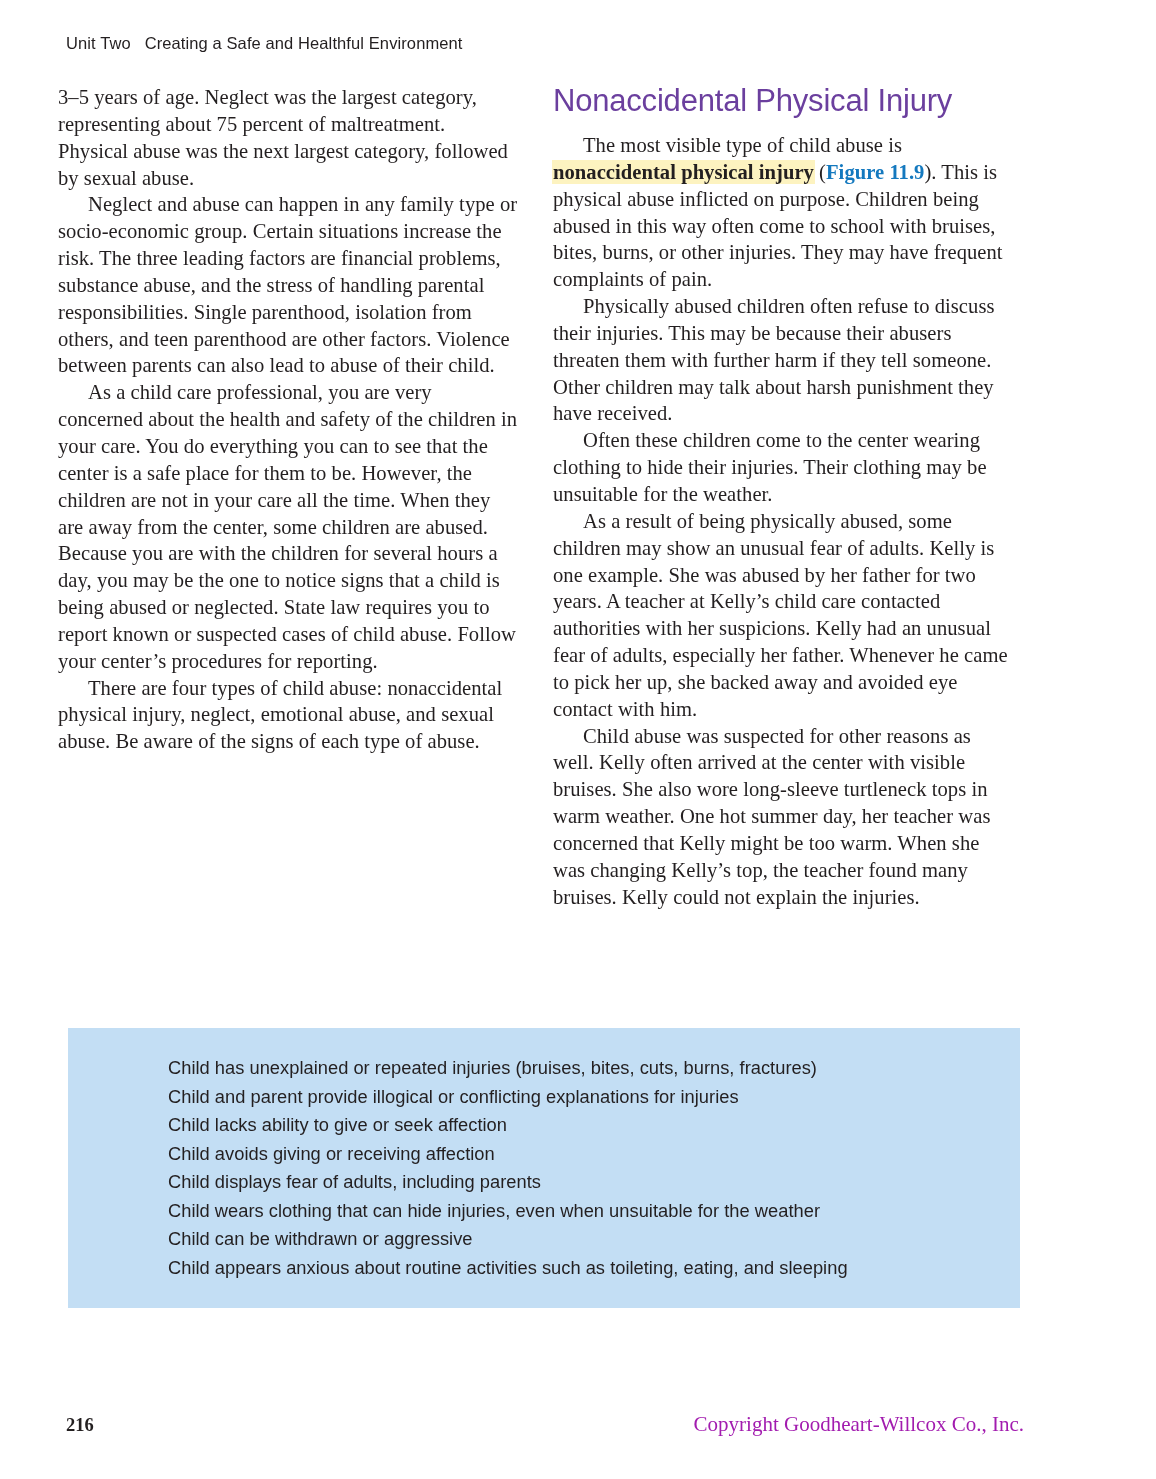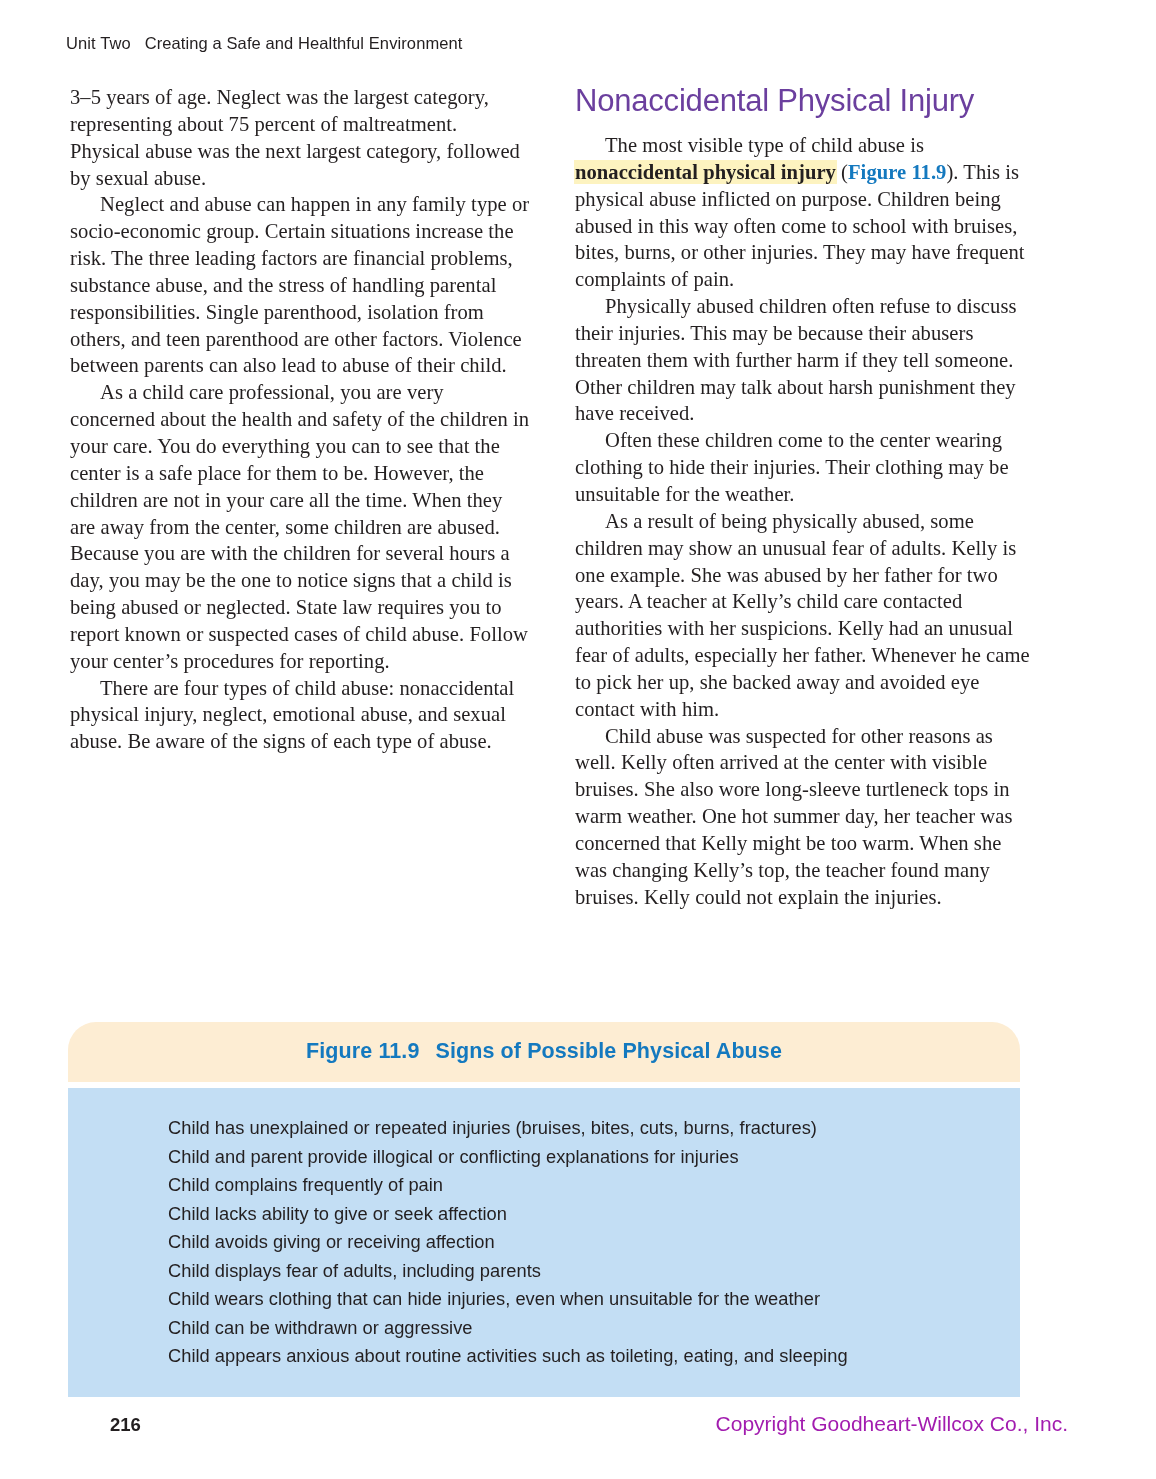--- a/index.html
+++ b/index.html
@@ -33,25 +33,25 @@
     letter-spacing: 0.1px;
     white-space: nowrap;
   }
   .running-head .unit {
     margin-right: 14px;
   }
 
   
   .columns {
     position: absolute;
-    left: 70px;
+    left: 58px;
     top: 84px;
     width: 1024px;
     display: flex;
-    gap: 44px;
+    gap: 34px;
   }
   .col {
     width: 461px;
   }
   .col-right {
     width: 461px;
   }
 
   p.body {
     margin: 0;
@@ -140,22 +140,21 @@
 
   
   .footer {
     position: absolute;
     left: 66px;
     top: 1412px;
     width: 958px;
     display: flex;
     align-items: baseline;
     justify-content: space-between;
-    font-family: Liberation Sans, sans-serif;
-    margin-left: 44px;
+    font-family: Liberation Serif, serif;
   }
   .page-number {
     font-size: 18.5px;
     font-weight: bold;
     color: #231f20;
   }
   .copyright {
     font-size: 21px;
     color: #a21caf;
   }
@@ -185,31 +184,25 @@
 
       <p class="body">Physically abused children often refuse to discuss their injuries. This may be because their abusers threaten them with further harm if they tell someone. Other children may talk about harsh punishment they have received.</p>
       <p class="body">Often these children come to the center wearing clothing to hide their injuries. Their clothing may be unsuitable for the weather.</p>
       <p class="body">As a result of being physically abused, some children may show an unusual fear of adults. Kelly is one example. She was abused by her father for two years. A teacher at Kelly’s child care contacted authorities with her suspicions. Kelly had an unusual fear of adults, especially her father. Whenever he came to pick her up, she backed away and avoided eye contact with him.</p>
       <p class="body">Child abuse was suspected for other reasons as well. Kelly often arrived at the center with visible bruises. She also wore long-sleeve turtleneck tops in warm weather. One hot summer day, her teacher was concerned that Kelly might be too warm. When she was changing Kelly’s top, the teacher found many bruises. Kelly could not explain the injuries.</p>
     </div>
 
   </div>
 
   <div class="figure-box">
-    <div class="figure-header">
-      <div class="figure-title">
-        <span class="fignum">Figure 11.9</span><span>Signs of Possible Physical Abuse</span>
-      </div>
-    </div>
     <div class="figure-gap"></div>
     <div class="figure-body">
       <ul class="figure-list">
         <li>Child has unexplained or repeated injuries (bruises, bites, cuts, burns, fractures)</li>
         <li>Child and parent provide illogical or conflicting explanations for injuries</li>
-        <li>Child complains frequently of pain</li>
         <li>Child lacks ability to give or seek affection</li>
         <li>Child avoids giving or receiving affection</li>
         <li>Child displays fear of adults, including parents</li>
         <li>Child wears clothing that can hide injuries, even when unsuitable for the weather</li>
         <li>Child can be withdrawn or aggressive</li>
         <li>Child appears anxious about routine activities such as toileting, eating, and sleeping</li>
       </ul>
     </div>
   </div>
 

